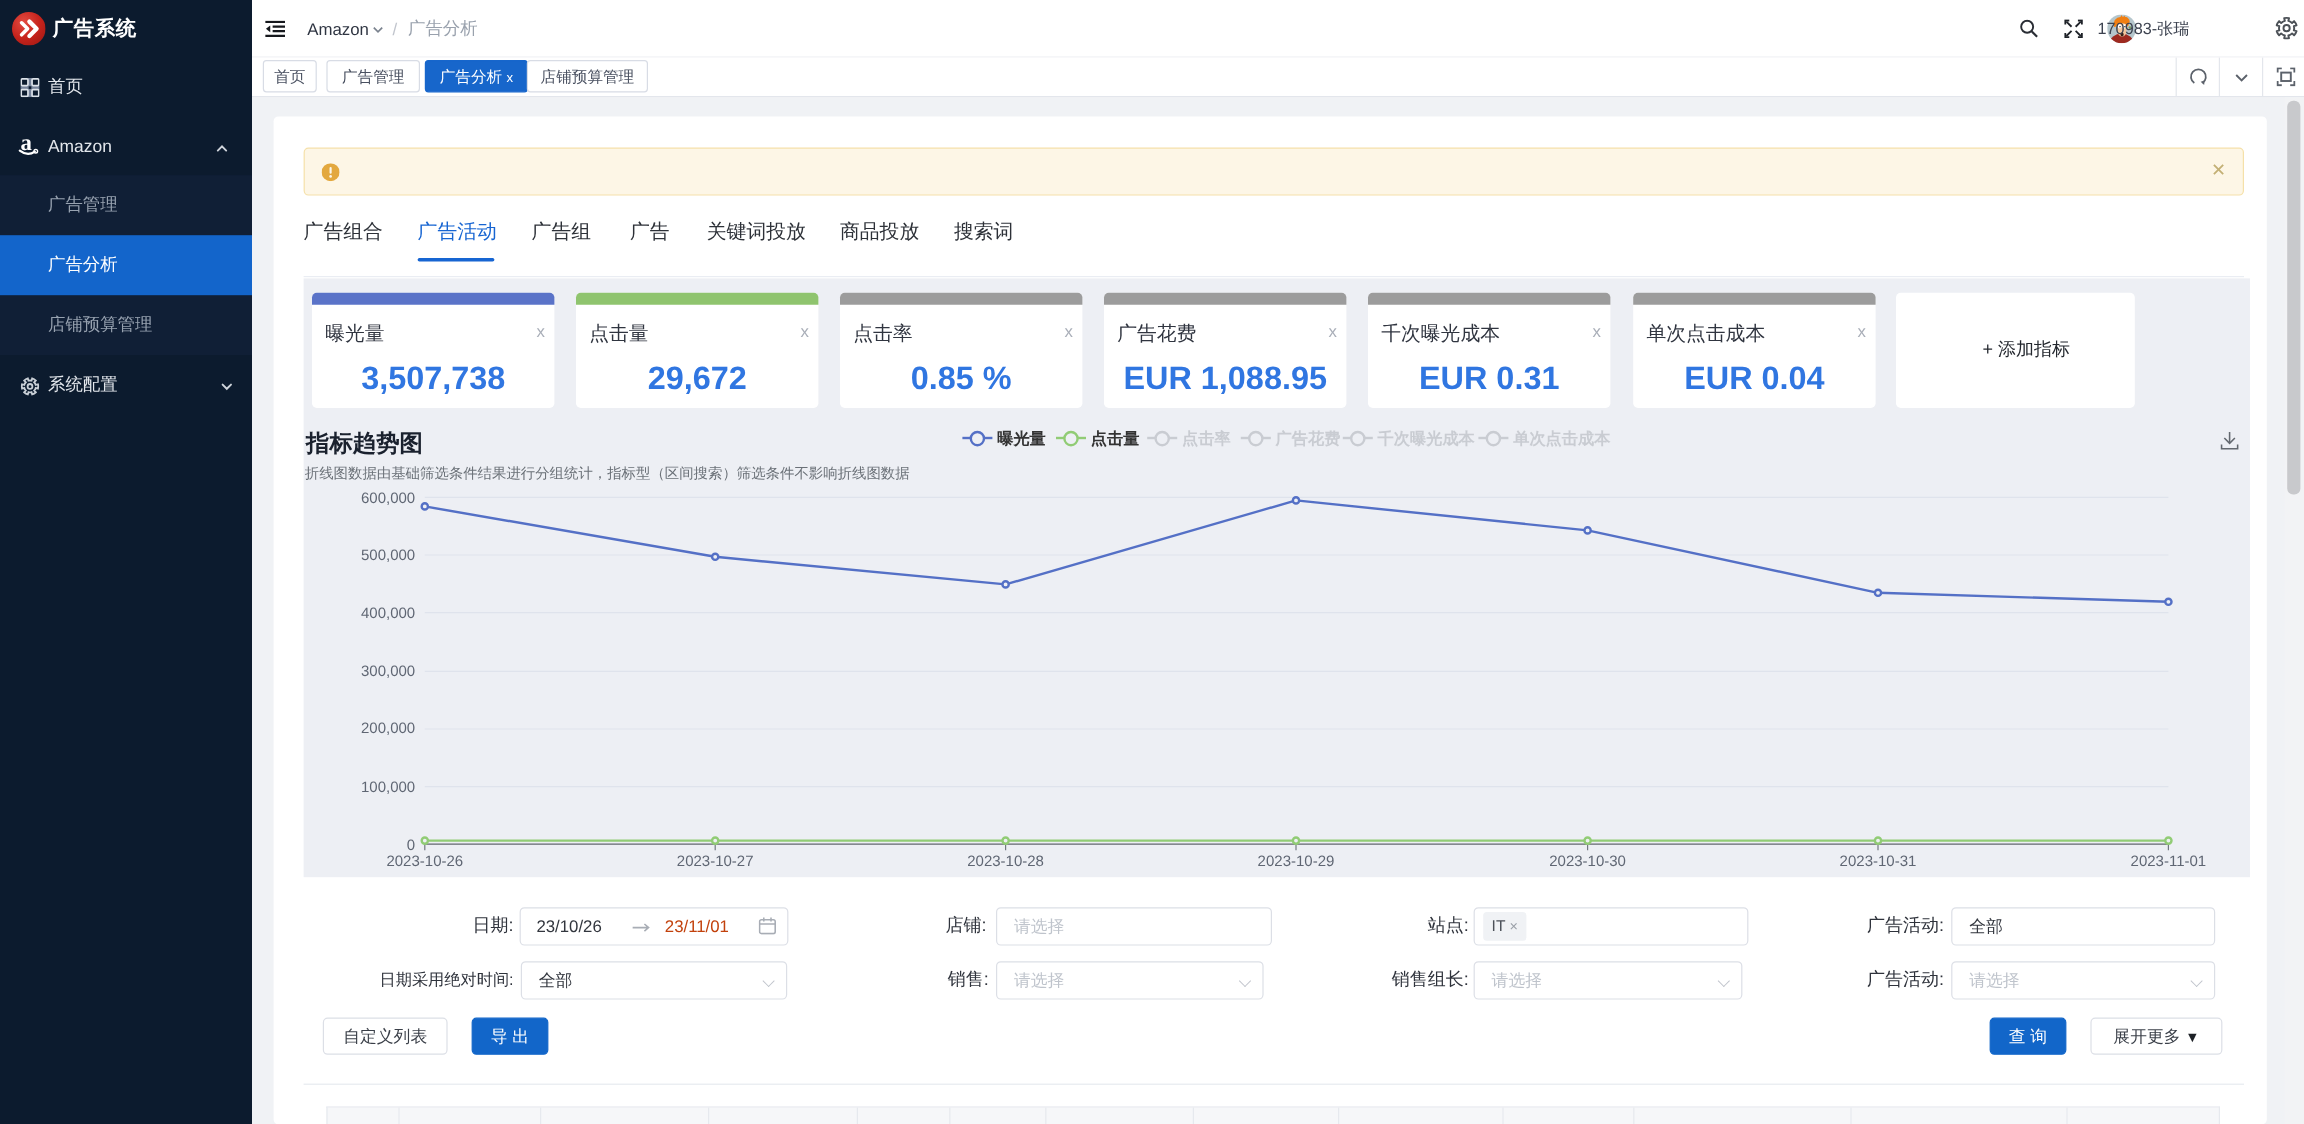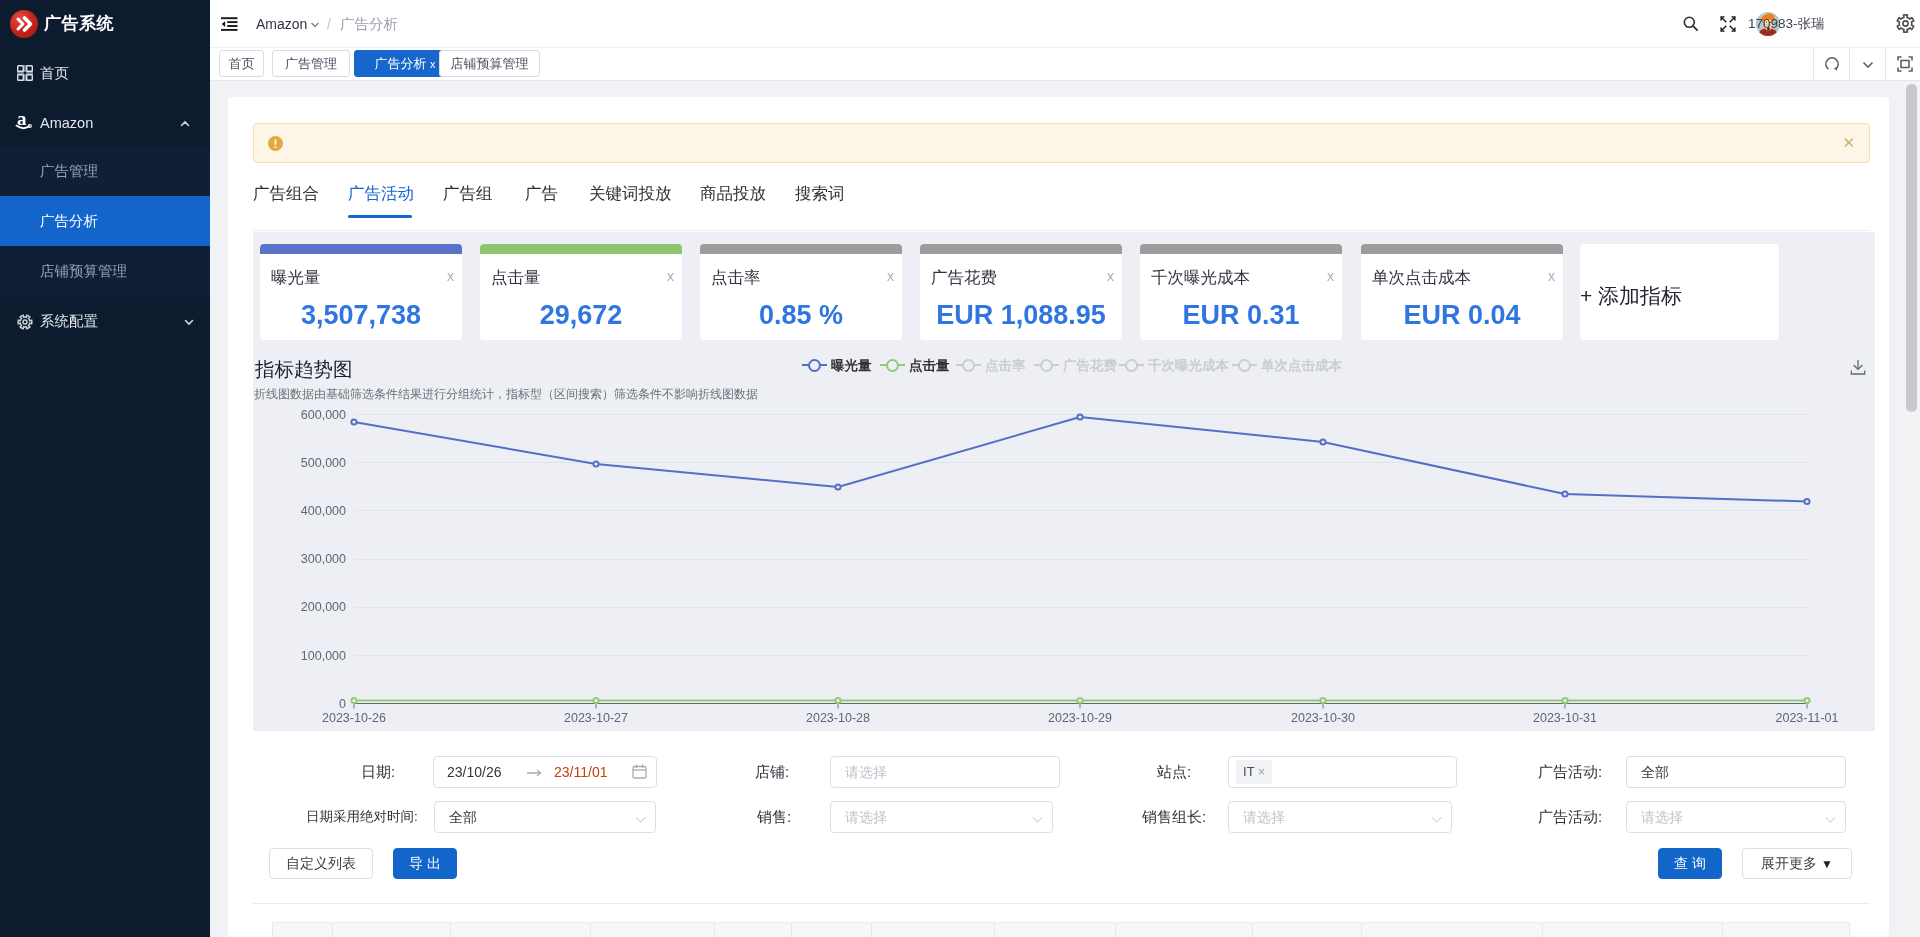--- a/index.html
+++ b/index.html
@@ -45,31 +45,31 @@
 #grey { left:253px; top:232px; width:1622px; height:499px; background:#edeff4; }
 
 
 .mcard { position:absolute; top:244px; width:202px; height:96px; background:#fff; border-radius:4px; }
 .mbar { position:absolute; left:0; top:0; width:202px; height:10px; border-radius:4px 4px 0 0; }
 .mtitle { position:absolute; left:11px; top:23px; font-size:16.5px; color:#303540; }
 .mx { position:absolute; right:8px; top:24px; font-size:14px; color:#a9aeb8; }
 .mval { position:absolute; left:0; top:56px; width:202px; text-align:center; font-size:27px; font-weight:bold; color:#3076e1; }
 
 
-#ctitle { left:255px; top:356px; font-size:19.5px; font-weight:normal; color:#1a212e; }
+#ctitle { left:255px; top:356px; font-size:19.5px; font-weight:bold; color:#1a212e; }
 #csub { left:254px; top:386px; font-size:12px; color:#6a7077; }
 .leg { position:absolute; top:358px; height:14px; line-height:15px; font-size:13.5px; font-weight:600; color:#333; }
 .leg .lm { display:inline-block; position:relative; width:25px; height:14px; vertical-align:top; }
 .leg .lm i { position:absolute; left:0; top:6px; width:25px; height:2px; }
 .leg .lm b { position:absolute; left:6px; top:0.5px; width:13px; height:13px; border-radius:50%; border:2.5px solid; background:#edeff4; }
 .leg span { margin-left:4px; }
 .leg.off { color:#c9ccd2; }
 
 
-.flabel { position:absolute; height:32px; line-height:32px; font-size:15px; color:#2f333c; text-align:center; }
+.flabel { position:absolute; height:32px; line-height:32px; font-size:15px; color:#2f333c; text-align:right; }
 .finput { position:absolute; height:32px; background:#fff; border:1px solid #dcdfe6; border-radius:4px; font-size:14px; color:#32363e; line-height:30px; }
 .ph { color:#bfc4cc; }
 .chev { position:absolute; right:10px; top:11px; width:9px; height:9px; border-right:1.5px solid #c0c4cc; border-bottom:1.5px solid #c0c4cc; transform:rotate(45deg) scale(0.8); }
 .btn { position:absolute; height:31px; line-height:29px; text-align:center; font-size:14px; border-radius:4px; }
 .btn.plain { background:#fff; border:1px solid #dcdfe6; color:#3a3f48; }
 .btn.blue { background:#1266c9; border:1px solid #1266c9; color:#fff; }
 
 
 #tbl-div { left:253px; top:903px; width:1617px; height:1px; background:#e7eaef; }
 #thead { left:272px; top:922px; width:1578px; height:15px; background:#f6f7f9; border-top:1px solid #e9ecf1; border-left:1px solid #e6e9ee; border-right:1px solid #e6e9ee; }
@@ -194,21 +194,21 @@
     <div class="abs crumb" style="left:1538px;color:#3d4350;font-size:13.5px">170983-张瑞</div>
     <svg class="abs" style="left:1686px;top:14px" width="19" height="19" viewBox="0 0 19 19">
       <path d="M 7.49 1.14 A 8.60 8.60 0 0 1 11.51 1.14 L 10.97 3.37 A 6.30 6.30 0 0 1 14.07 5.16 L 15.74 3.58 A 8.60 8.60 0 0 1 17.75 7.06 L 15.54 7.71 A 6.30 6.30 0 0 1 15.54 11.29 L 17.75 11.94 A 8.60 8.60 0 0 1 15.74 15.42 L 14.07 13.84 A 6.30 6.30 0 0 1 10.97 15.63 L 11.51 17.86 A 8.60 8.60 0 0 1 7.49 17.86 L 8.03 15.63 A 6.30 6.30 0 0 1 4.93 13.84 L 3.26 15.42 A 8.60 8.60 0 0 1 1.25 11.94 L 3.46 11.29 A 6.30 6.30 0 0 1 3.46 7.71 L 1.25 7.06 A 8.60 8.60 0 0 1 3.26 3.58 L 4.93 5.16 A 6.30 6.30 0 0 1 8.03 3.37 Z" fill="none" stroke="#4c5157" stroke-width="1.6" stroke-linejoin="round"></path>
       <circle cx="9.5" cy="9.5" r="2.6" fill="none" stroke="#4c5157" stroke-width="1.6"></circle>
     </svg>
   </div>
 
   <div id="tagbar" class="abs">
     <div class="chip" style="left:9px;width:45px">首页</div>
     <div class="chip" style="left:62px;width:78px">广告管理</div>
-    <div class="chip on" style="left:144px;width:102px">广告分析 <span style="font-size:11px">x</span></div>
+    <div class="chip on" style="left:144px;width:86px">广告分析 <span style="font-size:11px">x</span></div>
     <div class="chip" style="left:229px;width:101px">店铺预算管理</div>
     <div class="tagdiv" style="left:1603px"></div>
     <div class="tagdiv" style="left:1639px"></div>
     <div class="tagdiv" style="left:1675px"></div>
     <svg class="abs" style="left:1614px;top:8px" width="16" height="16" viewBox="0 0 16 16">
         <path d="M4.6 13.2 A 6.2 6.2 0 1 1 11.4 13.2" fill="none" stroke="#5c626b" stroke-width="1.5"></path>
         <path d="M13.2 11 L9.9 12.2 L12.8 14.8 z" fill="#5c626b"></path>
       </svg>
     <svg class="abs" style="left:1652px;top:11px" width="12" height="12" viewBox="0 0 12 12">
         <path d="M1.5 3.5 L6 8 L10.5 3.5" fill="none" stroke="#5c626b" stroke-width="1.6"></path>
@@ -277,21 +277,21 @@
       <div class="mx">x</div>
       <div class="mval">EUR 0.31</div>
     </div>
   <div class="mcard" style="left:1361px">
       <div class="mbar" style="background:#9c9c9c"></div>
       <div class="mtitle">单次点击成本</div>
       <div class="mx">x</div>
       <div class="mval">EUR 0.04</div>
     </div>
   <div class="mcard" style="left:1580px;width:199px">
-      <div class="abs" style="left:0;top:38px;width:217px;font-size:21px;color:#23272e">+ 添加指标</div>
+      <div class="abs" style="left:0;top:38px;width:217px;text-align:center;font-size:15px;color:#23272e">+ 添加指标</div>
     </div>
 
   <div class="abs" id="ctitle">指标趋势图</div>
   <div class="abs" id="csub">折线图数据由基础筛选条件结果进行分组统计，指标型（区间搜索）筛选条件不影响折线图数据</div>
 
   <div class="leg" style="left:798px"><span class="lm"><i style="background:#5470c6"></i><b style="border-color:#5470c6"></b></span><span>曝光量</span></div>
   <div class="leg" style="left:876px"><span class="lm"><i style="background:#91cc75"></i><b style="border-color:#91cc75"></b></span><span>点击量</span></div>
   <div class="leg off" style="left:952px"><span class="lm"><i style="background:#c9ccd2"></i><b style="border-color:#c9ccd2"></b></span><span>点击率</span></div>
   <div class="leg off" style="left:1030px"><span class="lm"><i style="background:#c9ccd2"></i><b style="border-color:#c9ccd2"></b></span><span>广告花费</span></div>
   <div class="leg off" style="left:1115px"><span class="lm"><i style="background:#c9ccd2"></i><b style="border-color:#c9ccd2"></b></span><span>千次曝光成本</span></div>

